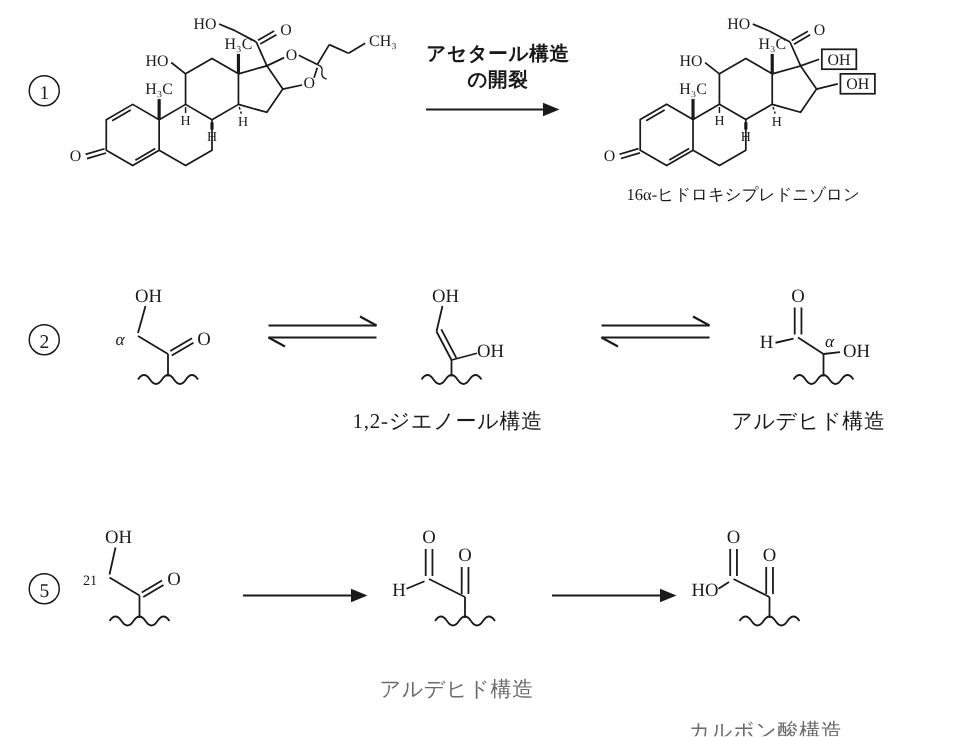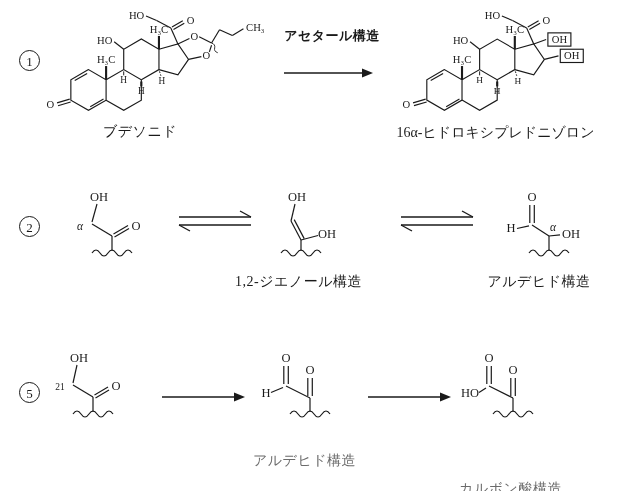--- a/index.html
+++ b/index.html
@@ -2,21 +2,21 @@
 <html><head>
 <meta charset="utf-8">
 <style>
   html,body{margin:0;padding:0;background:#ffffff;}
   .canvas{position:relative;width:638px;height:491px;background:#ffffff;overflow:hidden;
           font-family:"Liberation Serif","DejaVu Serif",serif;color:#1a1a1a;}
   .abs{position:absolute;}
   .circle-num{position:absolute;width:21px;height:21px;border:1.4px solid #1a1a1a;border-radius:50%;
               text-align:center;line-height:21px;font-size:13px;box-sizing:border-box;}
   .caption{position:absolute;font-size:14px;text-align:center;letter-spacing:0.5px;line-height:1.55;}
-  .caption.small{font-size:14px;letter-spacing:0;}
+  .caption.small{font-size:11px;letter-spacing:0;}
   .caption.gray{color:#6b6b6b;}
   .reagent-label{position:absolute;font-family:"Liberation Sans","DejaVu Sans",sans-serif;
                  font-weight:bold;font-size:13px;text-align:center;line-height:1.3;letter-spacing:0.5px;}
   svg{overflow:visible;}
   svg text{font-family:"Liberation Serif","DejaVu Serif",serif;fill:#1a1a1a;}
   .atom{font-size:12px;}
   .atom-sm{font-size:12.5px;}
   .hlab{font-size:10.5px;}
   .alpha{font-size:11.5px;font-style:italic;}
   .numlab{font-size:9.5px;}
@@ -73,20 +73,21 @@
       <text class="atom" x="190" y="62" text-anchor="middle">O</text>
       <text class="atom" x="235" y="30" text-anchor="start">CH₃</text>
       <text class="hlab" x="96.8" y="89.5" text-anchor="middle">H</text>
       <text class="hlab" x="116.7" y="101.5" text-anchor="middle">H</text>
       <text class="hlab" x="140" y="90" text-anchor="middle">H</text>
     </g>
   </svg>
 
   <div class="reagent-label" style="left:262px;top:28px;width:140px;text-align:center;">
     <div>アセタール構造</div>
+    <div>の開裂</div>
   </div>
   <svg class="abs" style="left:282px;top:66px;" width="92" height="14" viewBox="0 0 92 14">
     <line x1="2" y1="7" x2="80" y2="7" stroke="#1a1a1a" stroke-width="1.4"></line>
     <polygon points="80,2.5 91,7 80,11.5" fill="#1a1a1a"></polygon>
   </svg>
 
   <svg class="abs" style="left:394px;top:4px;" width="199" height="117" viewBox="0 0 225 132">
     <g stroke="#1a1a1a" stroke-width="1.3" fill="none">
       <path d="M57,74 37.1,85.5 37.1,108.5 57,120 76.9,108.5 76.9,85.5 Z"></path>
       <line x1="55.5" y1="78.3" x2="41.5" y2="86.4"></line>
@@ -124,21 +125,20 @@
       <text class="atom" x="168" y="22" text-anchor="start">O</text>
       <text class="atom" x="120" y="17" text-anchor="end">HO</text>
       <text class="atom" x="187" y="44" text-anchor="middle">OH</text>
       <text class="atom" x="201" y="62.5" text-anchor="middle">OH</text>
       <text class="hlab" x="96.8" y="89.5" text-anchor="middle">H</text>
       <text class="hlab" x="116.7" y="101.5" text-anchor="middle">H</text>
       <text class="hlab" x="140" y="90" text-anchor="middle">H</text>
     </g>
   </svg>
 
-  <div class="caption" style="left:75px;top:121px;width:130px;">ブデソニド</div>
   <div class="caption small" style="left:388px;top:122px;width:215px;">16α-ヒドロキシプレドニゾロン</div>
 
   <div class="circle-num" style="left:19px;top:216px;">2</div>
 
   <svg class="abs" style="left:68px;top:188px;" width="90" height="80" viewBox="0 0 90 80">
     <g stroke="#1a1a1a" stroke-width="1.2" fill="none">
       <line x1="29" y1="16" x2="24" y2="34"></line>
       <line x1="24" y1="36" x2="44" y2="48"></line>
       <line x1="45.5" y1="46" x2="60" y2="37.5"></line>
       <line x1="46.5" y1="49" x2="61" y2="40.5"></line>

